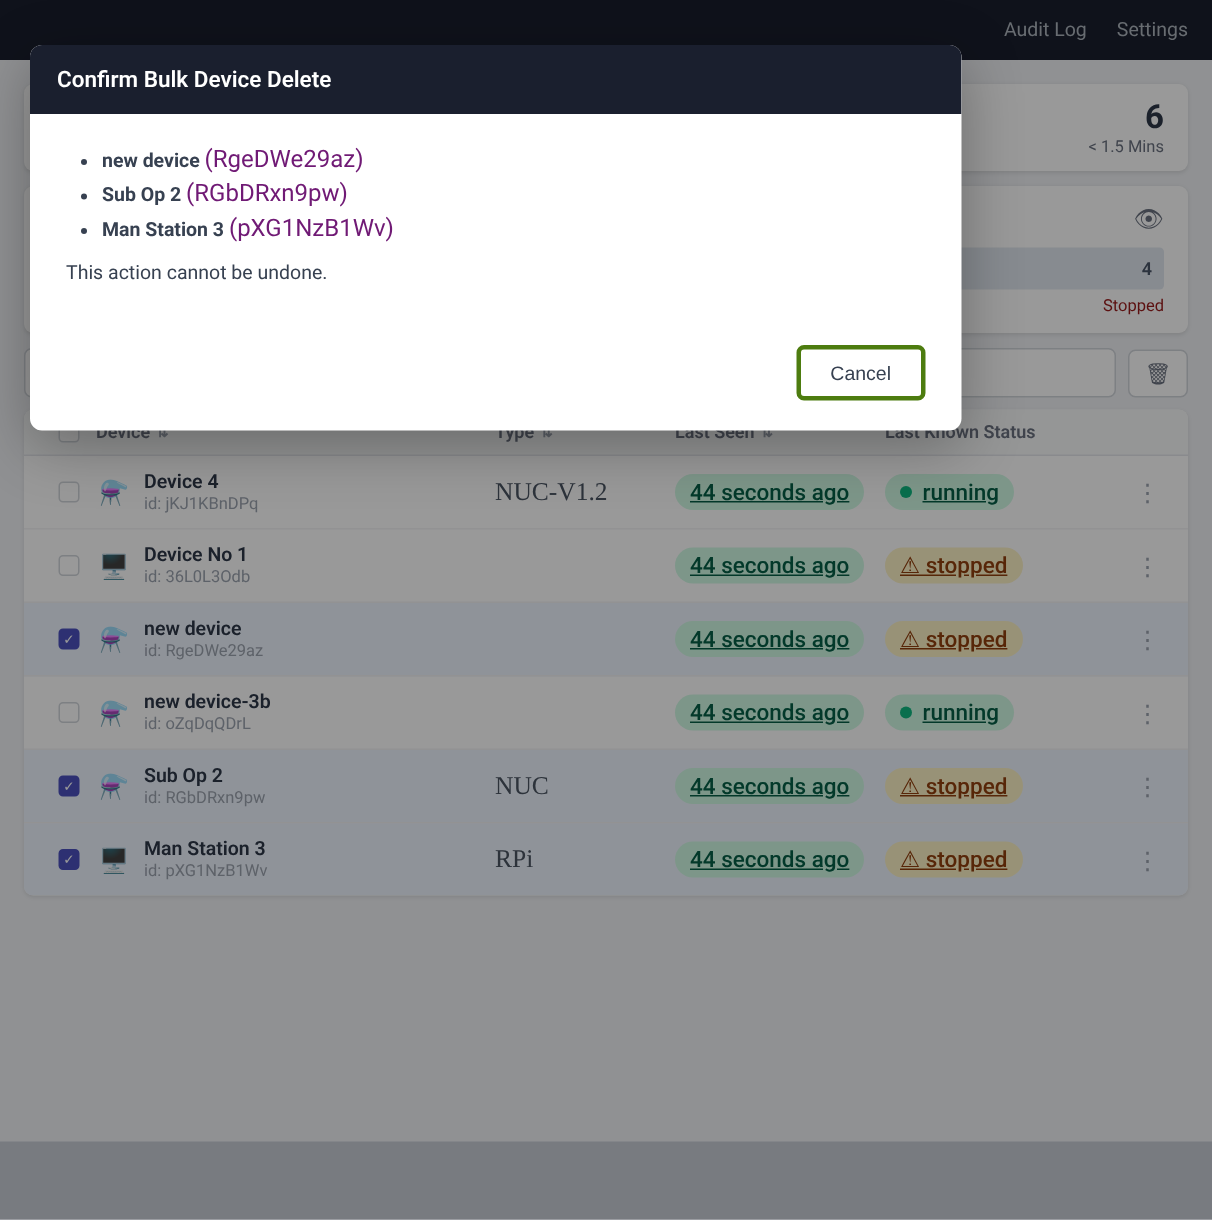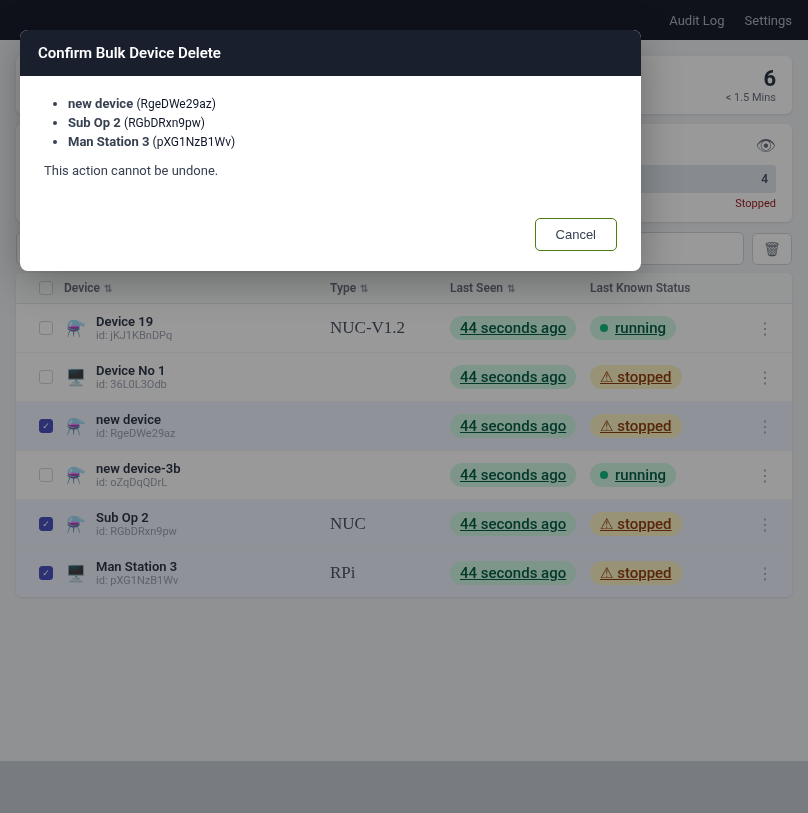--- a/index.html
+++ b/index.html
@@ -294,40 +294,40 @@
       margin-bottom: 14px;
     }
     .modal-list li {
       font-size: 13px;
       color: #374151;
       margin-bottom: 4px;
     }
     .modal-list li strong { font-weight: 700; }
     .modal-list li .id-small {
       font-weight: 400;
-      color: #0f172a;
-      font-size: 12px;
+      color: #701a75;
+      font-size: 16px;
     }
 
     .modal-warning {
       font-size: 13px;
       color: #374151;
       margin-bottom: 20px;
     }
 
     .modal-footer {
       display: flex;
       justify-content: flex-end;
       gap: 10px;
       padding: 0 24px 20px;
     }
 
     .btn-cancel {
       padding: 8px 20px;
-      border: 1px solid #4d7c0f;
+      border: 3px solid #4d7c0f;
       border-radius: 5px;
       background: #fff;
       font-size: 13px;
       font-weight: 500;
       color: #374151;
       cursor: pointer;
     }
     .btn-confirm {
       padding: 8px 24px;
       border: none;
@@ -437,21 +437,21 @@
         <div class="th"></div>
       </div>
 
       <div class="table-row">
         <div class="checkbox-cell">
           <input type="checkbox" class="cb" style="">
         </div>
         <div class="device-name-col">
           <span class="device-icon">⚗️</span>
           <div class="device-info">
-            <div class="name">Device 19</div>
+            <div class="name">Device 4</div>
             <div class="id">id: jKJ1KBnDPq</div>
           </div>
         </div>
         <div class="type-text">NUC-V1.2</div>
         <div class="time-text"><span class="badge badge-green">44 seconds ago</span></div>
         <div><span class="badge badge-green"><span class="status-dot dot-green"></span>running</span></div>
         <div class="three-dots">⋮</div>
       </div>
 
       <div class="table-row">

